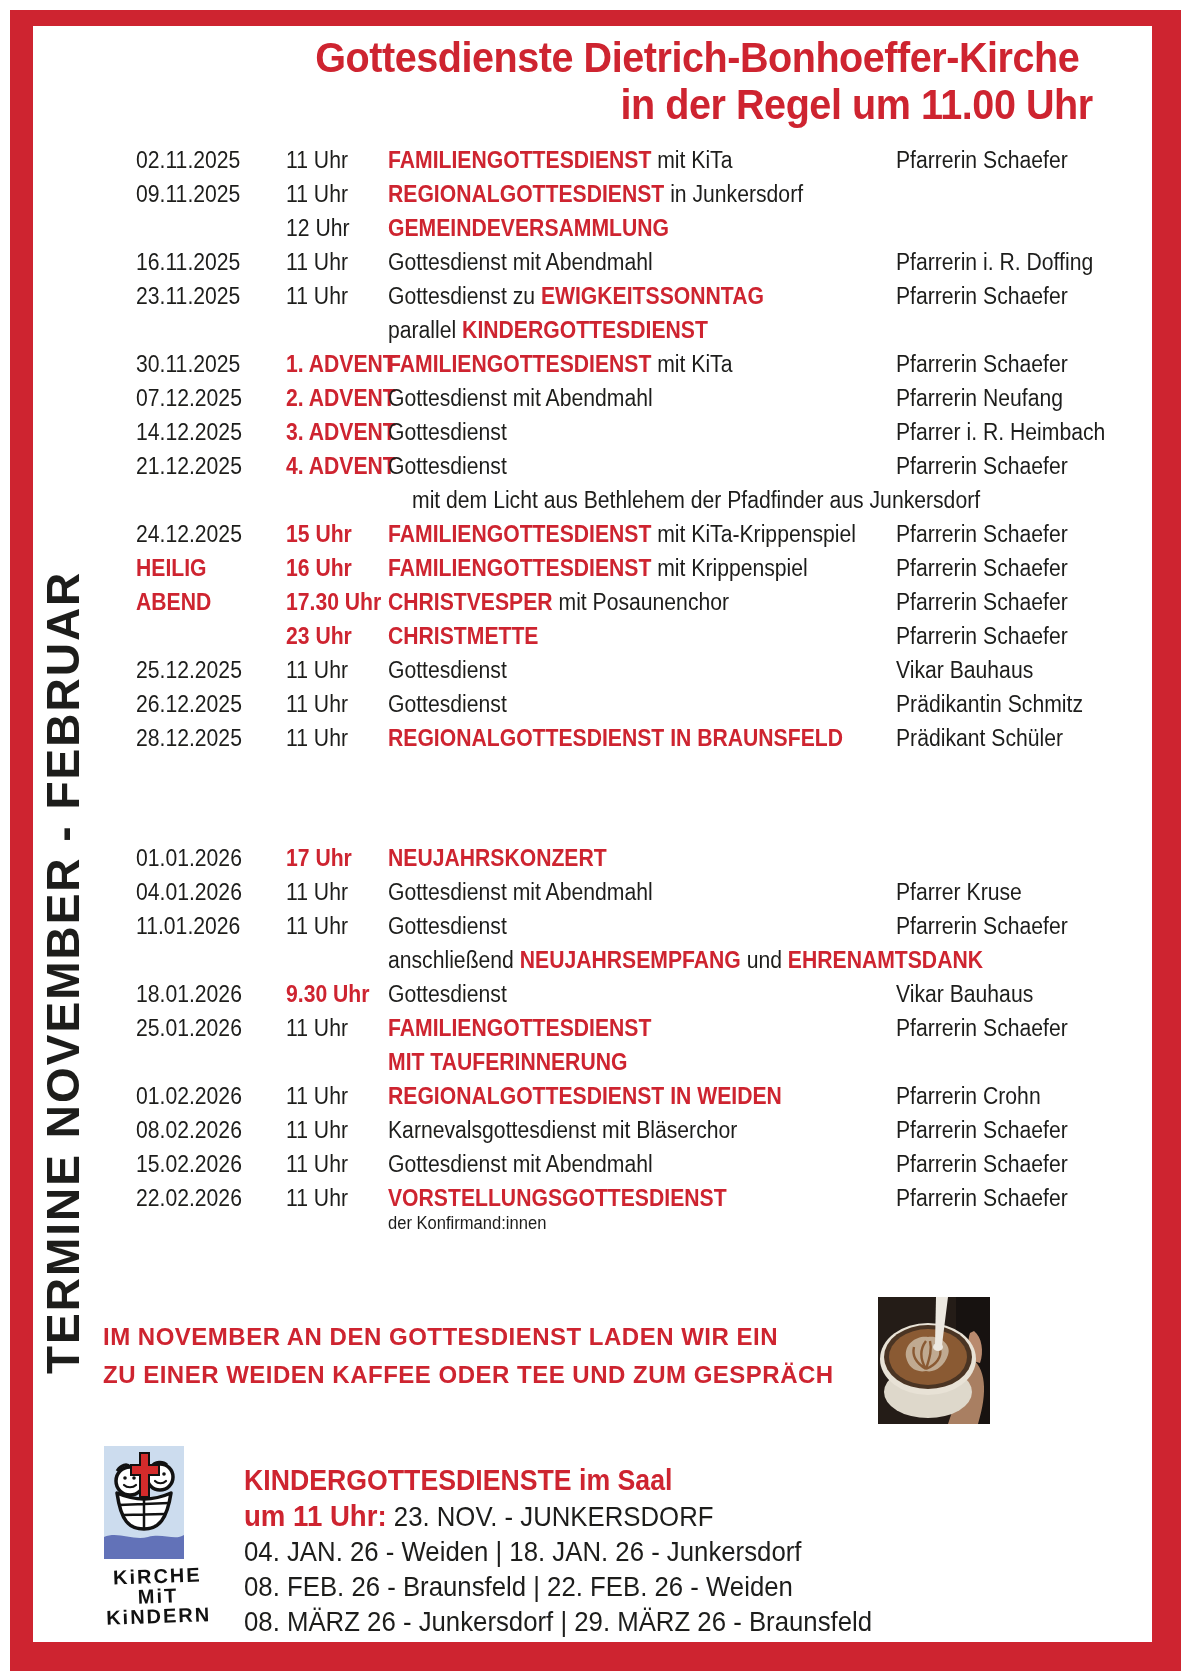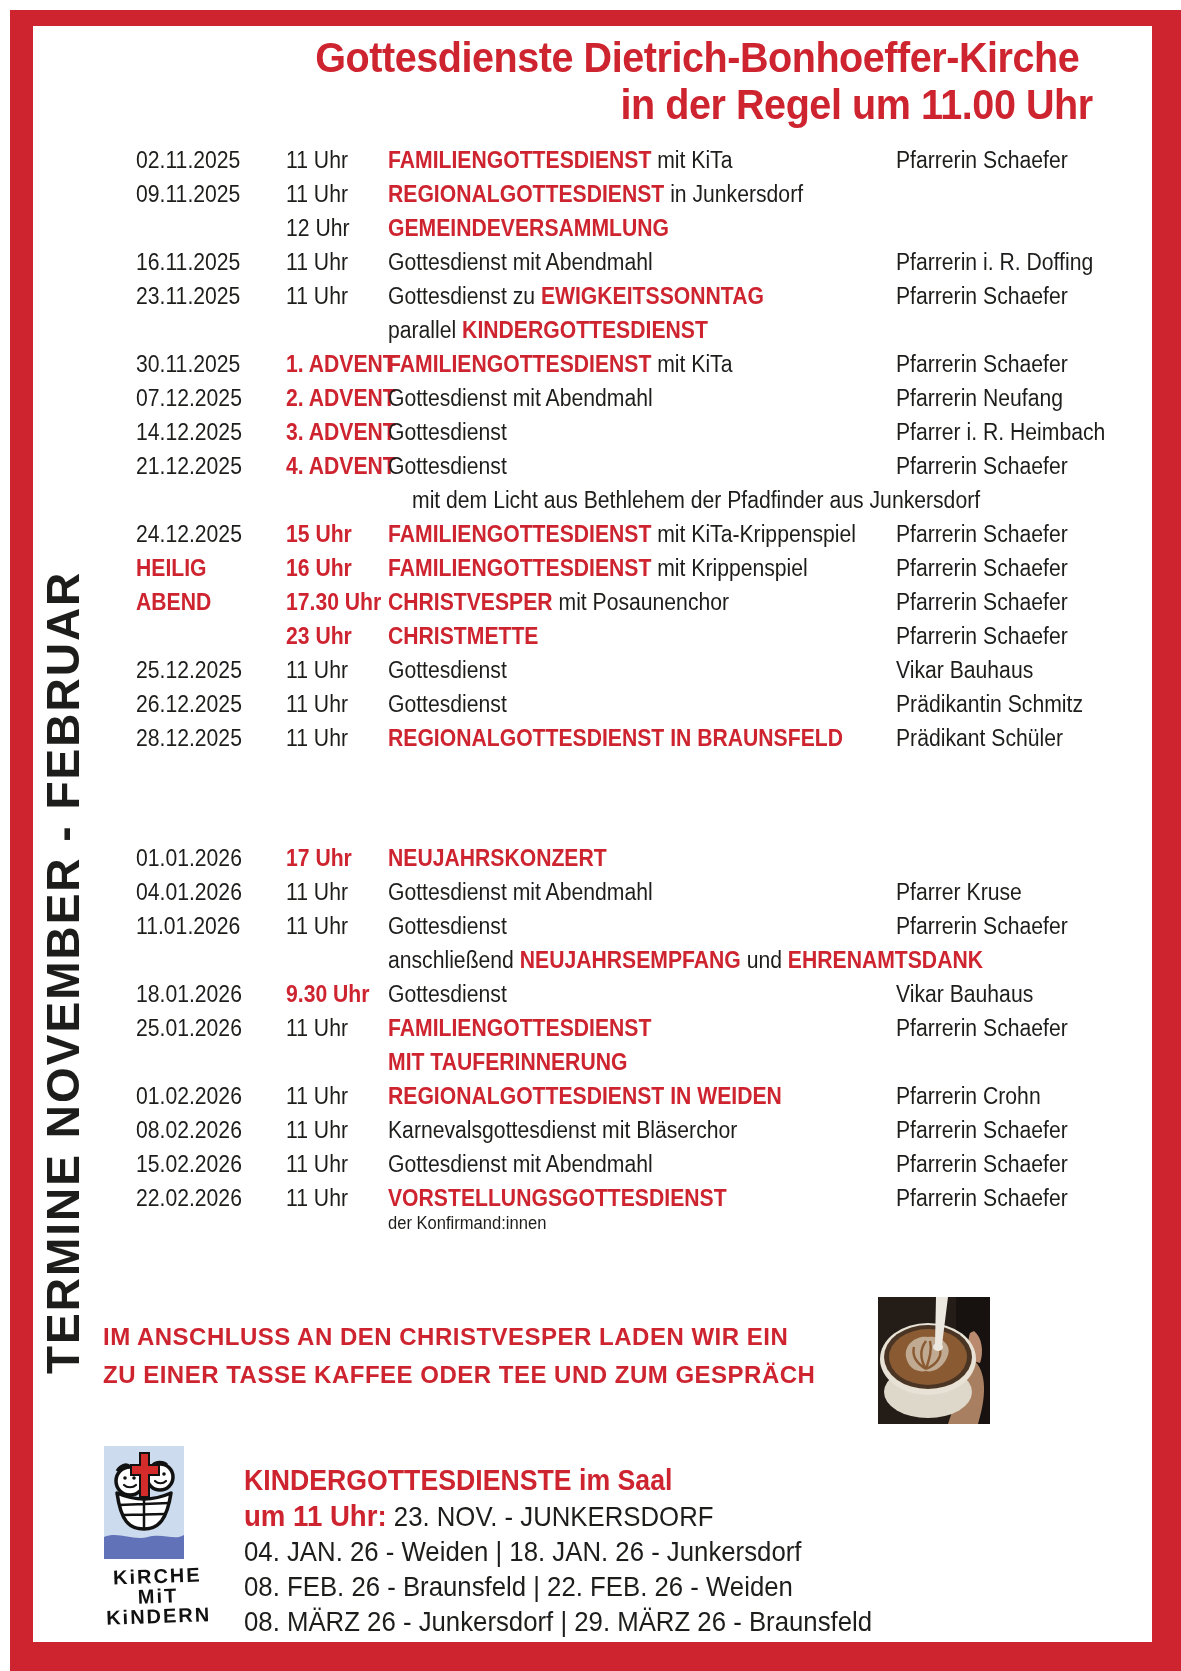--- a/index.html
+++ b/index.html
@@ -242,22 +242,22 @@
       </div>
       <div class="srow">
         <div class="cell "><span class="cx"><span>22.02.2026</span></span></div>
         <div class="cell "><span class="cx"><span>11 Uhr</span></span></div>
         <div class="cell "><span class="cx"><span class="red">VORSTELLUNGSGOTTESDIENST</span></span><div class="subline"><span class="cx">der Konfirmand:innen</span></div></div>
         <div class="cell "><span class="cx">Pfarrerin Schaefer</span></div>
       </div>
     </div>
 
   <div class="invite">
-    <div>IM ANSCHLUSS AN DEN CHRISTVESPER LADEN WIR EIN</div>
-    <div>ZU EINER TASSE KAFFEE ODER TEE UND ZUM GESPRÄCH</div>
+    <div>IM NOVEMBER AN DEN GOTTESDIENST LADEN WIR EIN</div>
+    <div>ZU EINER WEIDEN KAFFEE ODER TEE UND ZUM GESPRÄCH</div>
   </div>
 
   <svg class="coffee" viewBox="0 0 112 127" aria-hidden="true">
     <rect x="0" y="0" width="112" height="127" fill="#241c17"></rect>
     <rect x="78" y="0" width="34" height="127" fill="#171210"></rect>
     <path d="M92,60 C108,70 110,95 100,127 L70,127 C80,100 80,80 84,62 Z" fill="#a97f62"></path>
     <path d="M96,34 C104,40 106,55 102,66 L88,62 C90,50 90,42 92,36 Z" fill="#b98a6e"></path>
     <ellipse cx="50" cy="95" rx="44" ry="26" fill="#ded8cb"></ellipse>
     <ellipse cx="50" cy="62" rx="48" ry="36" fill="#e8e2d6"></ellipse>
     <ellipse cx="50" cy="60" rx="44" ry="32" fill="#4a3423"></ellipse>

